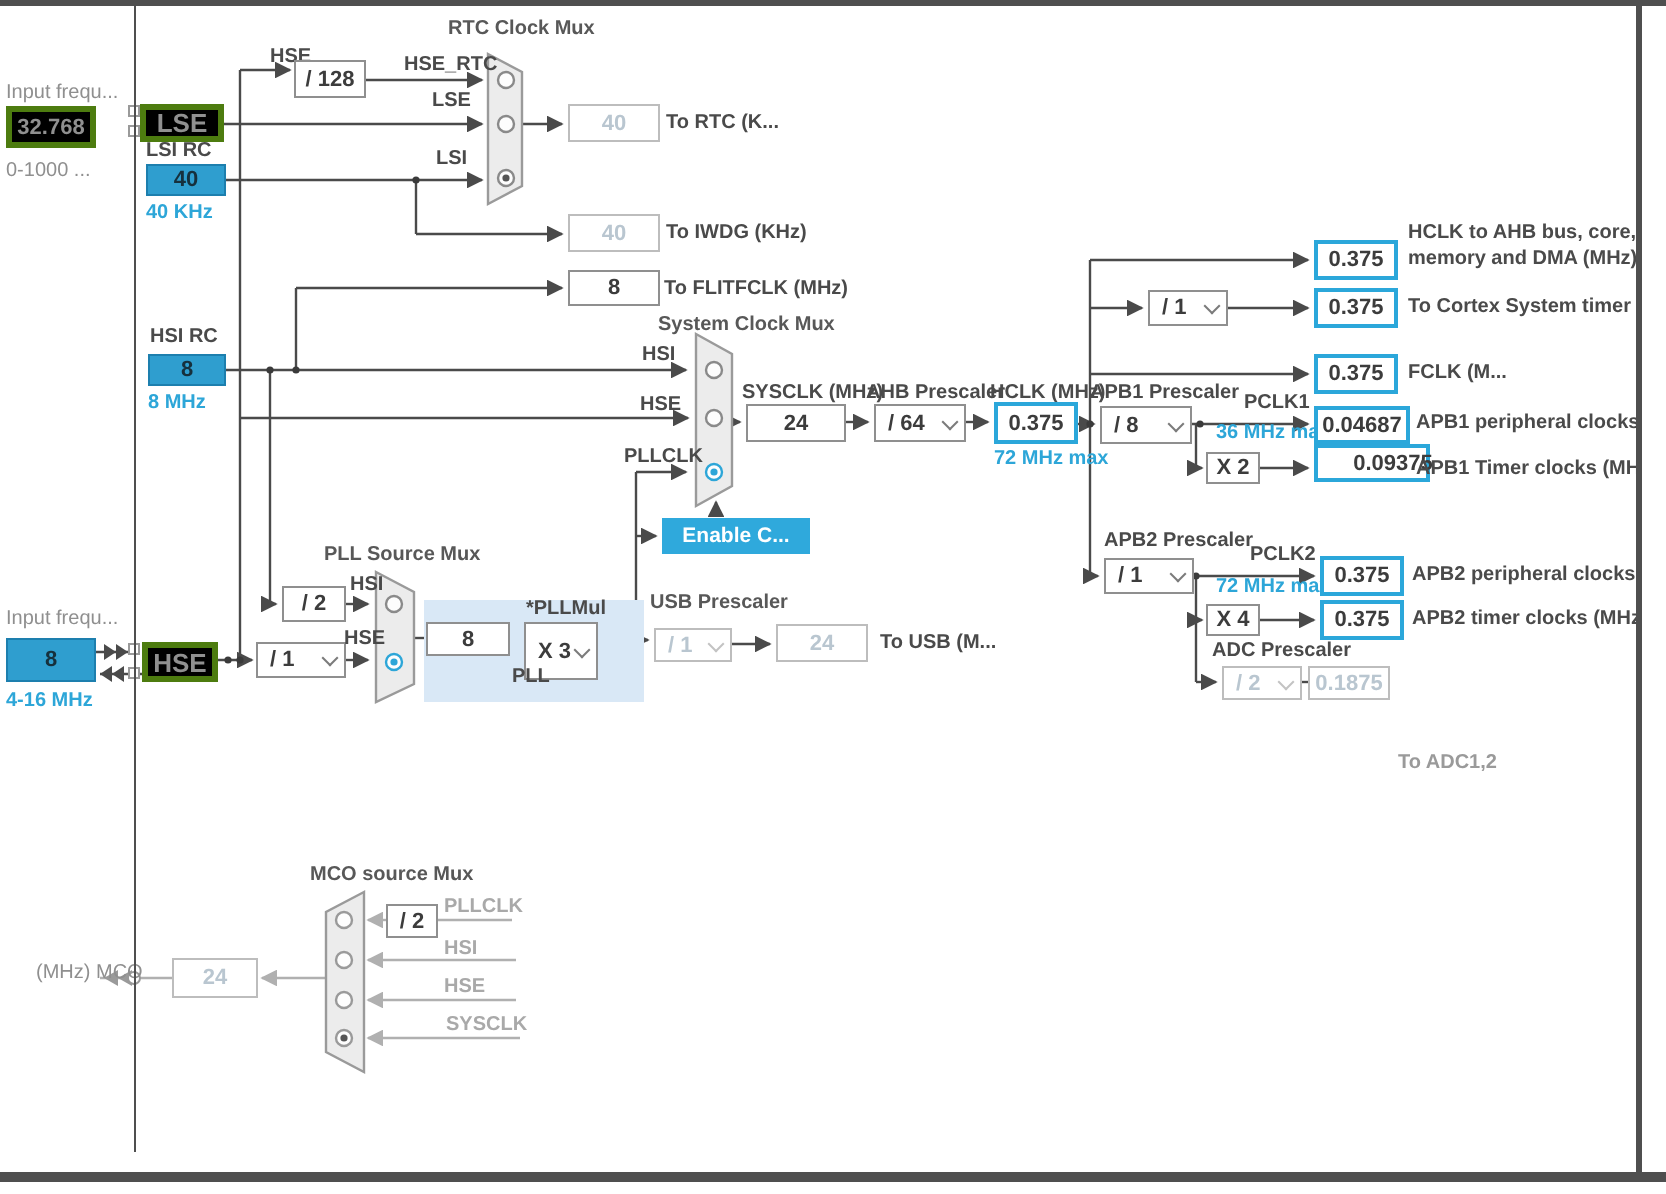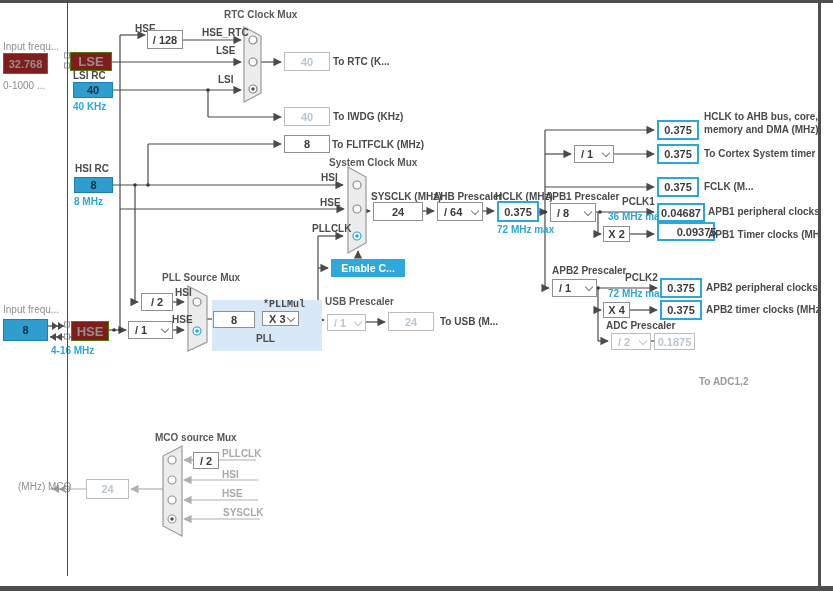--- a/index.html
+++ b/index.html
@@ -14,21 +14,21 @@
   .lbl.dk{color:#4a4a4a;}
   .lbl.blue{color:#2da6d8;font-weight:bold;}
   .lbl.gy{color:#8f8f8f;font-weight:normal;}
   .lbl.lg{color:#a9a9a9;}
   
   .box{position:absolute;background:#fff;border:1px solid #8f8f8f;display:flex;
        align-items:center;justify-content:center;font:bold 11px "Liberation Sans",sans-serif;
        color:#3c3c3c;box-sizing:border-box;z-index:5;}
   .box.dis{border-color:#bdbdbd;color:#b9c6d0;}
   .box.bluefill{background:#2f9ecf;border:1px solid #1d7fae;color:#16303d;}
-  .box.grayfill{background:#7f1d1d;border:1px solid #4d7c0f;color:#909090;font-size:13px;}
+  .box.grayfill{background:#000000;border:3px solid #4d7c0f;color:#909090;font-size:13px;}
   .box.blueborder{border:2px solid #2ba7da;}
   .box.panelbg{background:#d9e8f6;border:none;z-index:3;}
   
   .dd{position:absolute;background:#fff;border:1px solid #8f8f8f;display:flex;
       align-items:center;justify-content:space-between;box-sizing:border-box;
       padding:0 4px 0 6px;z-index:5;}
   .dd .ddv{font:bold 11px "Liberation Sans",sans-serif;color:#3c3c3c;}
   .dd .chev{width:5px;height:5px;border-right:1.6px solid #7b7b7b;
             border-bottom:1.6px solid #7b7b7b;transform:rotate(45deg);margin-top:-2px;}
   .dd.dis{border-color:#bdbdbd;}
@@ -196,21 +196,21 @@
       <circle cx="172" cy="519" r="1.8" fill="#555"></circle>
       </g>
   </svg>
 
   <div class="lbl gy" style="left:3px;top:41px;">Input frequ...</div>
   <div class="box grayfill" style="left:3px;top:53px;width:45px;height:21px;font-size:11px;">32.768</div>
   <div class="lbl gy" style="left:3px;top:80px;">0-1000 ...</div>
 
   <div class="lbl gy" style="left:3px;top:304px;">Input frequ...</div>
   <div class="box bluefill" style="left:3px;top:319px;width:45px;height:22px;">8</div>
-  <div class="lbl blue" style="left:3px;top:345px;margin-left:48px;">4-16 MHz</div>
+  <div class="lbl blue" style="left:3px;top:345px;">4-16 MHz</div>
 
   <div class="lbl gy" style="left:18px;top:481px;">(MHz) MCO</div>
 
   <div class="box grayfill" style="left:70px;top:52px;width:42px;height:19px;">LSE</div>
   <div class="lbl dk" style="left:73px;top:70px;">LSI RC</div>
   <div class="box bluefill" style="left:73px;top:82px;width:40px;height:16px;">40</div>
   <div class="lbl blue" style="left:73px;top:101px;">40 KHz</div>
 
   <div class="lbl dk" style="left:75px;top:163px;">HSI RC</div>
   <div class="box bluefill" style="left:74px;top:177px;width:39px;height:16px;">8</div>
@@ -243,22 +243,22 @@
   <div class="lbl" style="left:162px;top:272px;">PLL Source Mux</div>
   <div class="box" style="left:141px;top:293px;width:32px;height:18px;">/ 2</div>
   <div class="lbl dk" style="left:175px;top:287px;">HSI</div>
   <div class="dd" style="left:128px;top:321px;width:45px;height:18px;">
     <span class="ddv">/ 1</span>
     <span class="chev"></span>
   </div>
   <div class="lbl dk" style="left:172px;top:314px;">HSE</div>
   <div class="box panelbg" style="left:212px;top:300px;width:110px;height:51px;"></div>
   <div class="box" style="left:213px;top:311px;width:42px;height:17px;">8</div>
-  <div class="lbl dk" style="left:263px;top:299px;font-family:Liberation Mono, monospace;">*PLLMul</div>
-  <div class="dd" style="left:262px;top:311px;width:37px;height:15px;">
+  <div class="lbl dk" style="left:263px;top:299px;">*PLLMul</div>
+  <div class="dd" style="left:262px;top:311px;width:37px;height:29px;">
     <span class="ddv">X 3</span>
     <span class="chev"></span>
   </div>
   <div class="lbl dk" style="left:219px;top:333px;padding-left:37px;">PLL</div>
 
   <div class="lbl" style="left:325px;top:296px;">USB Prescaler</div>
   <div class="dd dis" style="left:327px;top:314px;width:39px;height:17px;">
     <span class="ddv">/ 1</span>
     <span class="chev"></span>
   </div>

